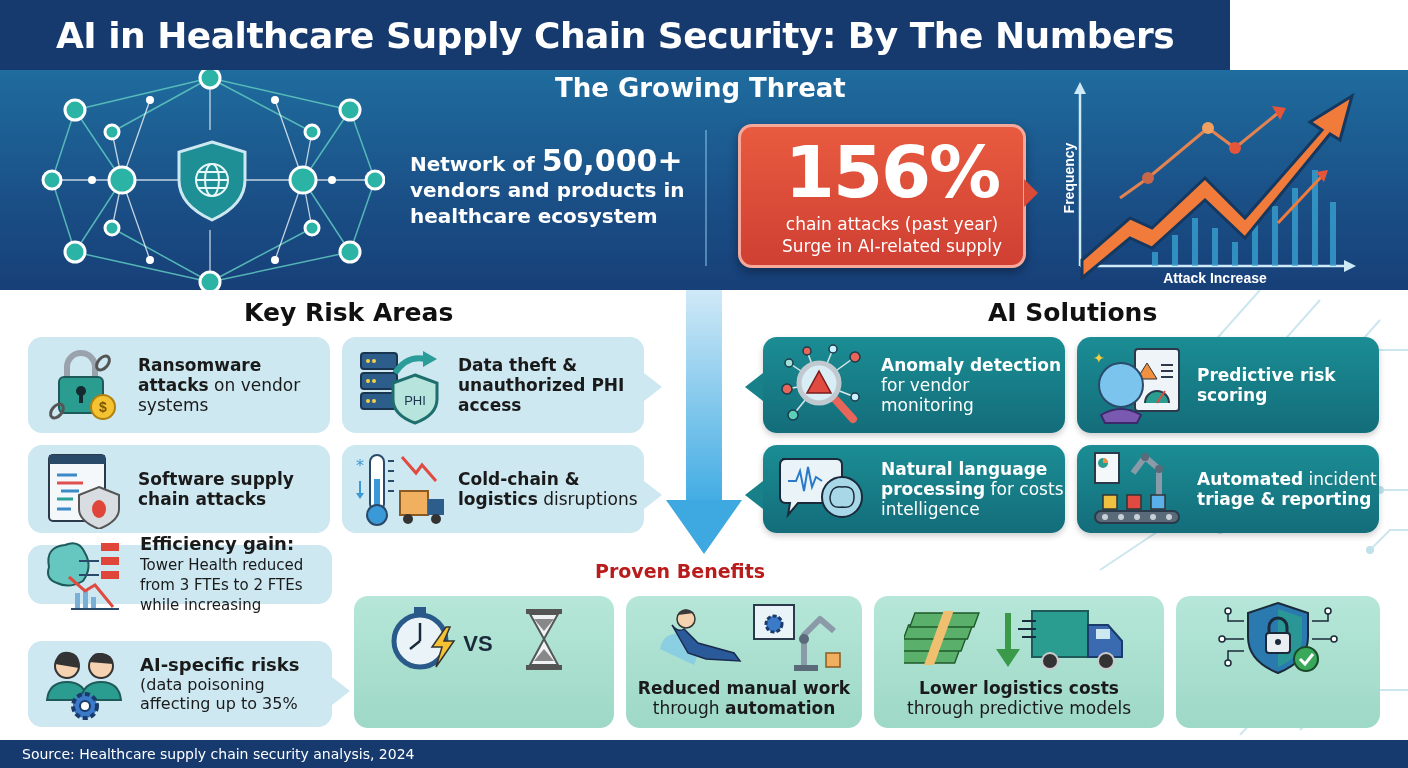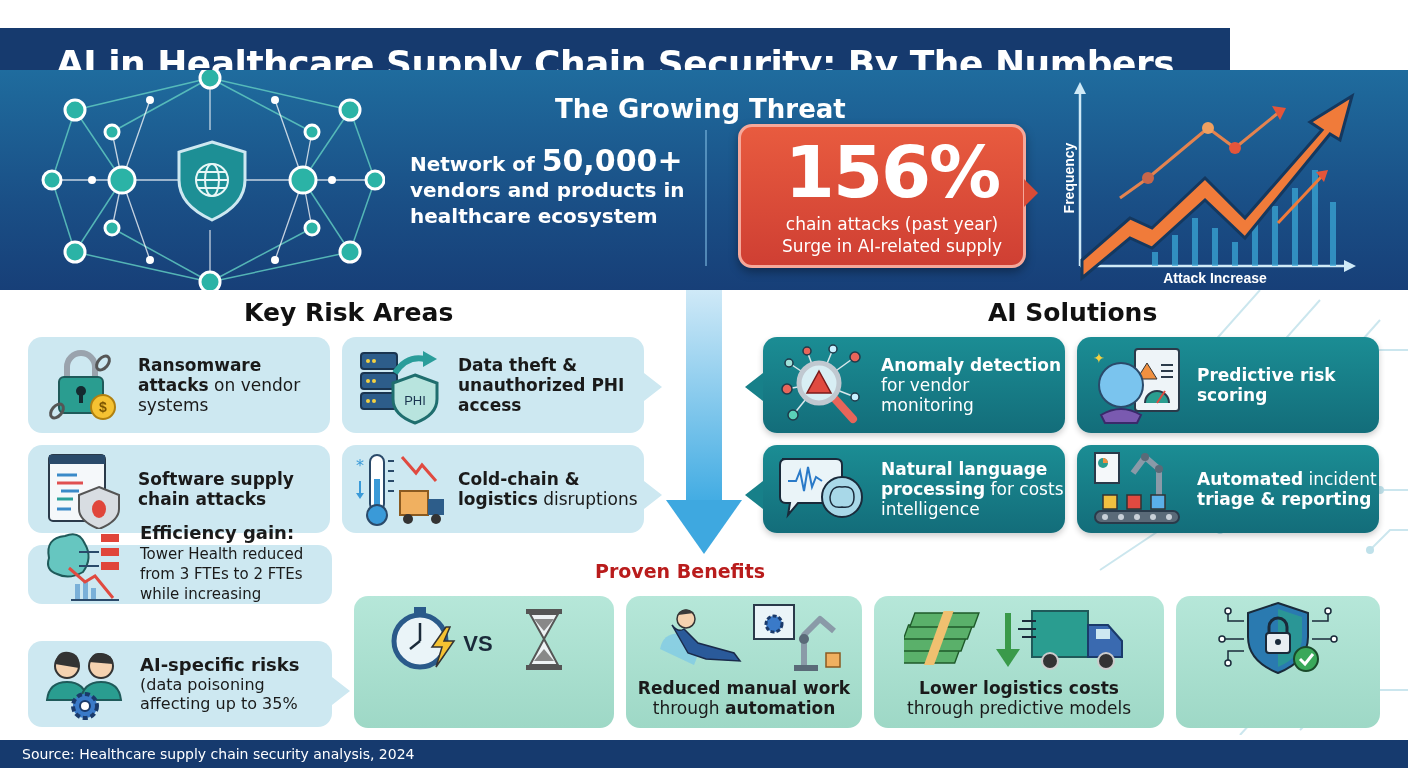--- a/index.html
+++ b/index.html
@@ -1,22 +1,22 @@
 <!DOCTYPE html>
 <html><head>
 <meta charset="utf-8">
 <style>
   * { box-sizing: border-box; margin: 0; padding: 0; }
   body { width: 1408px; height: 768px; overflow: hidden; font-family: "DejaVu Sans", sans-serif; background: #ffffff; position: relative; }
 
-  .title-bar { position: absolute; left: 0; top: 0; width: 1230px; height: 70px; background: #163a6e; display: flex; align-items: center; justify-content: center; margin-top: 28px; }
+  .title-bar { position: absolute; left: 0; top: 0; width: 1230px; height: 70px; background: #163a6e; display: flex; align-items: center; justify-content: center; }
   .title-bar h1 { color: #fff; font-size: 36px; font-weight: bold; letter-spacing: -0.5px; }
 
   .threat { position: absolute; left: 0; top: 70px; width: 1408px; height: 220px; background: linear-gradient(180deg, #1f6c9e 0%, #1a4f86 60%, #173f78 100%); overflow: hidden; }
-  .threat-title { position: absolute; left: 555px; top: 24px; color: #fff; font-size: 26px; font-weight: bold; }
+  .threat-title { position: absolute; left: 555px; top: 3px; color: #fff; font-size: 26px; font-weight: bold; }
   .network { position: absolute; left: 40px; top: 0; width: 345px; height: 220px; }
   .net-stat { position: absolute; left: 410px; top: 78px; width: 290px; color: #fff; font-size: 20px; line-height: 26px; font-weight: bold; }
   .net-stat .big { font-size: 30px; }
   .divider { position: absolute; left: 705px; top: 60px; width: 2px; height: 136px; background: rgba(120,180,220,0.6); }
   .stat-box { position: absolute; left: 738px; top: 54px; width: 288px; height: 144px; border: 3px solid #f6a89a; border-radius: 14px; background: linear-gradient(180deg, #e85b3f 0%, #cf3f33 100%); color: #fff; text-align: center; box-shadow: 0 4px 10px rgba(0,0,0,0.35); padding-left: 20px; }
   .stat-box::after { content: ""; position: absolute; right: -15px; top: 52px; border-left: 14px solid #d94b36; border-top: 14px solid transparent; border-bottom: 14px solid transparent; }
   .stat-box .pct { font-size: 72px; font-weight: bold; line-height: 82px; margin-top: 4px; letter-spacing: -2px; }
   .stat-box .desc { font-size: 17px; line-height: 22px; }
   .chart { position: absolute; left: 1060px; top: 8px; width: 300px; height: 206px; }
 
@@ -275,21 +275,21 @@
       <polyline points="50,8 64,24 70,16 84,32" fill="none" stroke="#e04a40" stroke-width="3"></polyline>
       <rect x="48" y="42" width="28" height="24" fill="#f0b060" stroke="#8a5a20" stroke-width="2"></rect>
       <rect x="76" y="50" width="16" height="16" fill="#2d5d8a"></rect>
       <circle cx="56" cy="70" r="5" fill="#333"></circle>
         <circle cx="84" cy="70" r="5" fill="#333"></circle>
     </svg>
   </div>
   <div class="txt"><b>Cold-chain &amp; logistics</b><span> disruptions</span></div>
 </div>
 
-<div class="card risk" style="left:28px;top:545px;width:304px;height:59px;align-items:flex-end;">
+<div class="card risk" style="left:28px;top:545px;width:304px;height:59px;">
   <div class="ico" style="width:112px;">
     <svg width="90" height="76" viewBox="0 0 90 76">
       <path d="M10 30 Q6 10 26 8 Q40 2 46 16 Q54 30 44 44 Q30 52 18 46 Q6 42 10 30 Z" fill="#66c6c0" stroke="#1f5a5a" stroke-width="2"></path>
       <g fill="#e0453a">
           <rect x="62" y="6" width="18" height="8"></rect>
           <rect x="62" y="20" width="18" height="8"></rect>
           <rect x="62" y="34" width="18" height="8"></rect>
         </g>
       <g stroke="#2a4a6a" stroke-width="2">
           <line x1="40" y1="24" x2="60" y2="24"></line>

